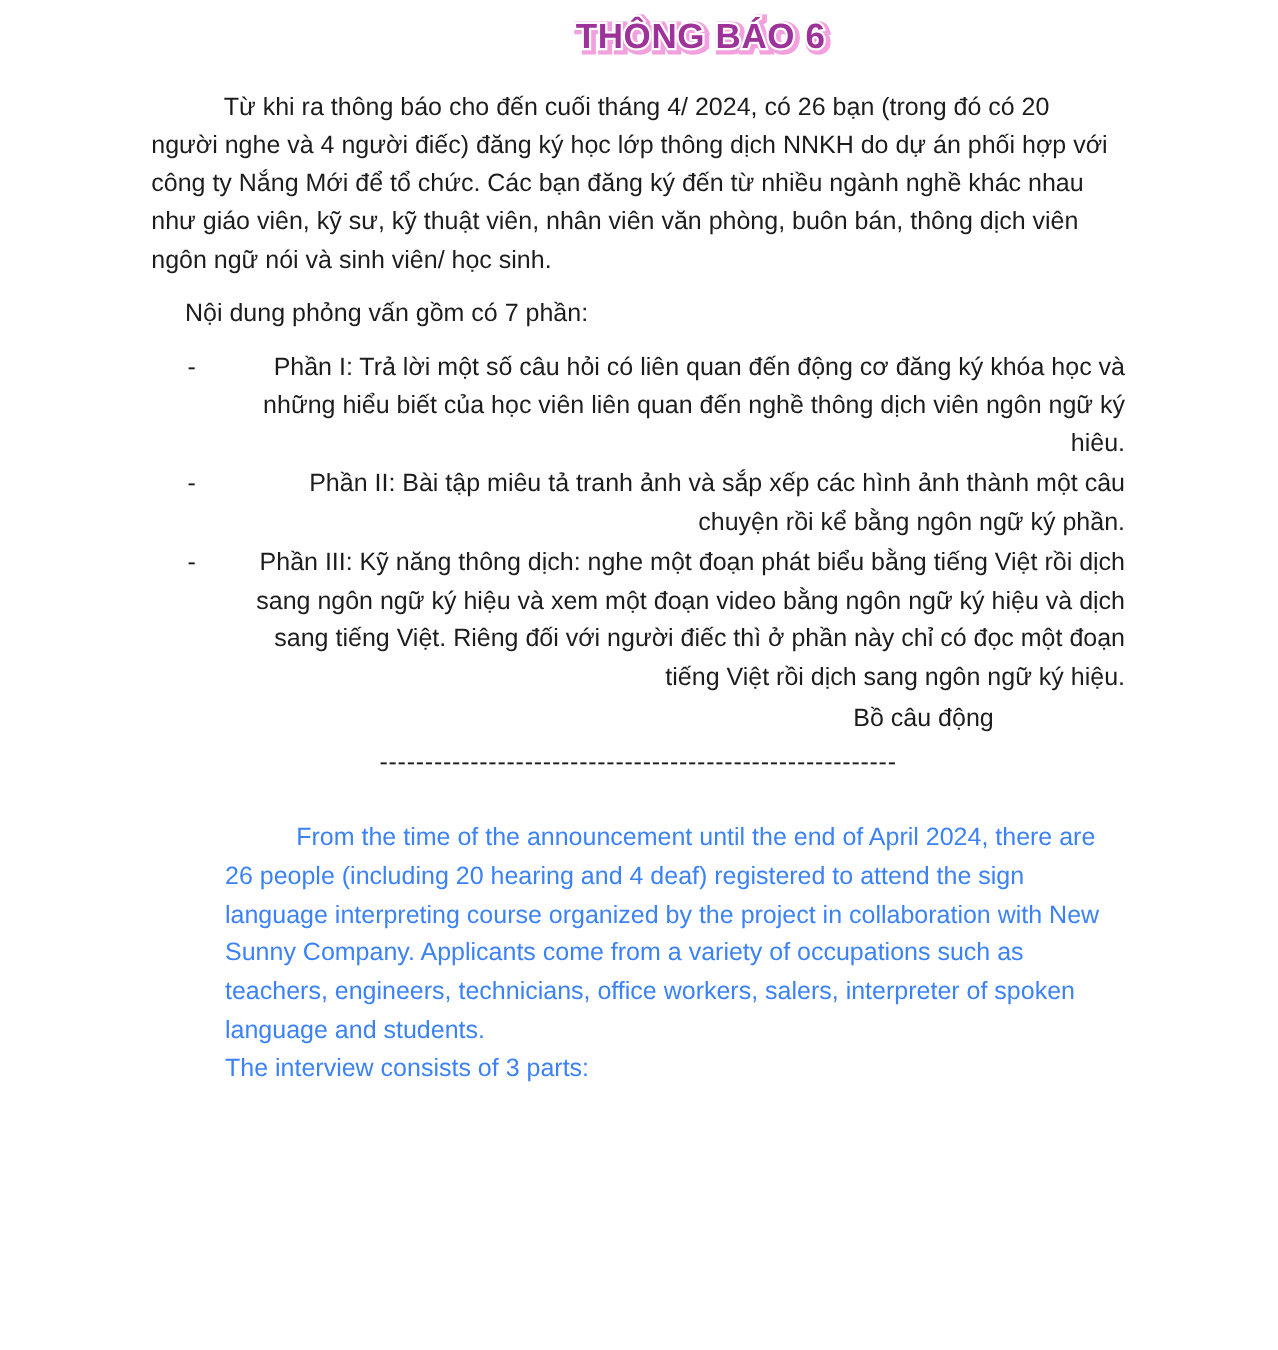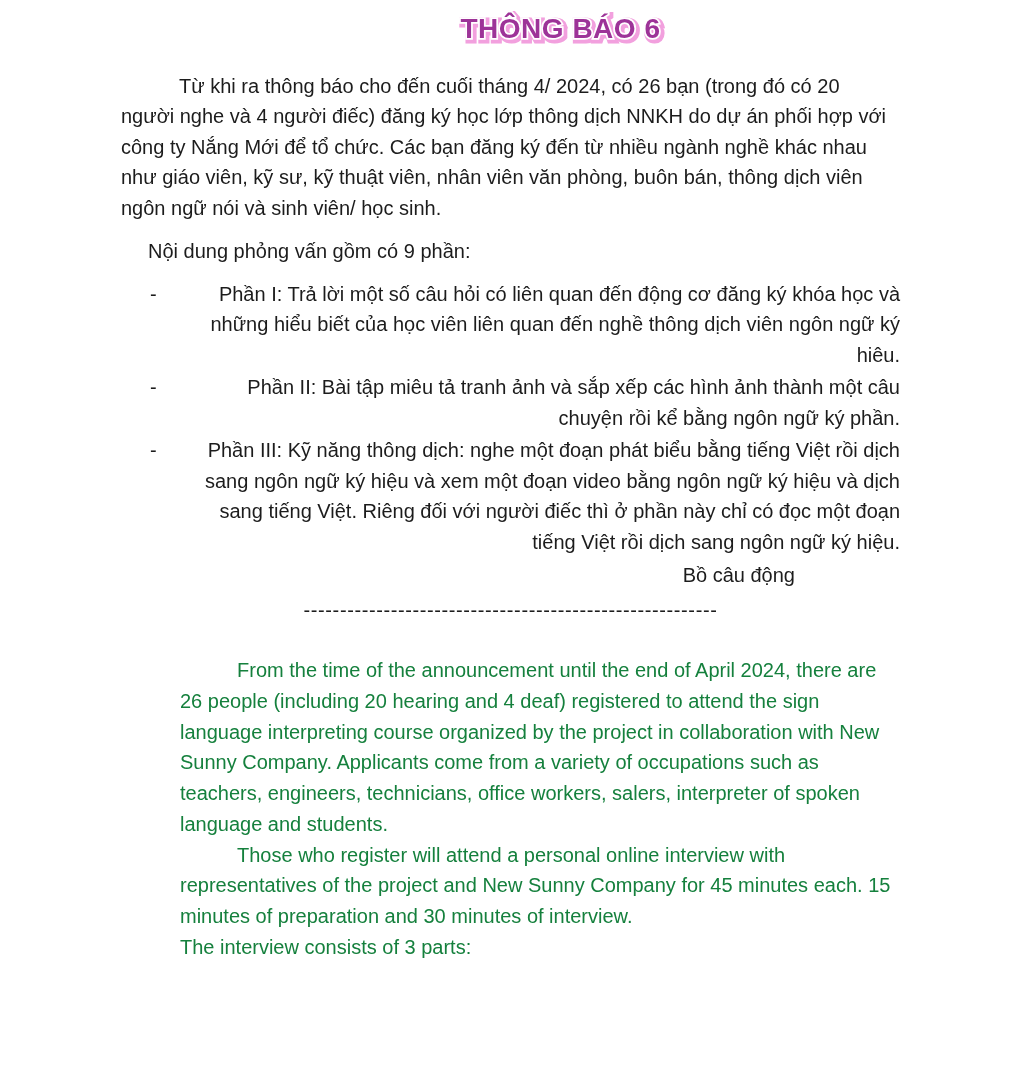--- a/index.html
+++ b/index.html
@@ -95,21 +95,21 @@
     text-align: center;
     letter-spacing: 0.6px;
     margin-top: 4px;
     white-space: nowrap;
   }
 
   
   .en {
     margin: 30px 0 0 59px;
     width: 712px;
-    color: #15803d;
+    color: #3b82f6;
     font-size: 20px;
     line-height: 30.7px;
   }
   .en p {
     margin: 0;
   }
   .en p.indented {
     text-indent: 57px;
   }
 </style>
@@ -122,21 +122,21 @@
     <div class="title-center">
       <span class="title-stack">
         <span class="layer title-outline">THÔNG BÁO 6</span>
         <span class="layer title-gap">THÔNG BÁO 6</span>
         <span class="title-fill">THÔNG BÁO 6</span>
       </span>
     </div>
 
     <div class="vn">
       <p class="body-para">Từ khi ra thông báo cho đến cuối tháng 4/ 2024, có 26 bạn (trong đó có 20 người nghe và 4 người điếc) đăng ký học lớp thông dịch NNKH do dự án phối hợp với công ty Nắng Mới để tổ chức. Các bạn đăng ký đến từ nhiều ngành nghề khác nhau như giáo viên, kỹ sư, kỹ thuật viên, nhân viên văn phòng, buôn bán, thông dịch viên ngôn ngữ nói và sinh viên/ học sinh.</p>
-      <p class="intro-line">Nội dung phỏng vấn gồm có 9 phần:</p>
+      <p class="intro-line">Nội dung phỏng vấn gồm có 7 phần:</p>
 
       <div class="vn-list">
         <div class="vn-li">
           <span class="marker">-</span>
           <span class="li-text">Phần I: Trả lời một số câu hỏi có liên quan đến động cơ đăng ký khóa học và những hiểu biết của học viên liên quan đến nghề thông dịch viên ngôn ngữ ký hiêu.</span>
         </div>
         <div class="vn-li">
           <span class="marker">-</span>
           <span class="li-text">Phần II: Bài tập miêu tả tranh ảnh và sắp xếp các hình ảnh thành một câu chuyện rồi kể bằng ngôn ngữ ký phần.</span>
         </div>
@@ -145,18 +145,17 @@
           <span class="li-text">Phần III: Kỹ năng thông dịch: nghe một đoạn phát biểu bằng tiếng Việt rồi dịch sang ngôn ngữ ký hiệu và xem một đoạn video bằng ngôn ngữ ký hiệu và dịch sang tiếng Việt. Riêng đối với người điếc thì ở phần này chỉ có đọc một đoạn tiếng Việt rồi dịch sang ngôn ngữ ký hiệu.</span>
         </div>
       </div>
 
       <div class="signature">Bồ câu động</div>
       <div class="divider">---------------------------------------------------------</div>
     </div>
 
     <div class="en">
       <p class="indented">From the time of the announcement until the end of April 2024, there are 26 people (including 20 hearing and 4 deaf) registered to attend the sign language interpreting course organized by the project in collaboration with New Sunny Company. Applicants come from a variety of occupations such as teachers, engineers, technicians, office workers, salers, interpreter of spoken language and students.</p>
-      <p class="indented">Those who register will attend a personal online interview with representatives of the project and New Sunny Company for 45 minutes each. 15 minutes of preparation and 30 minutes of interview.</p>
       <p>The interview consists of 3 parts:</p>
     </div>
 
   </div>
 </div>
 
 </body></html>

